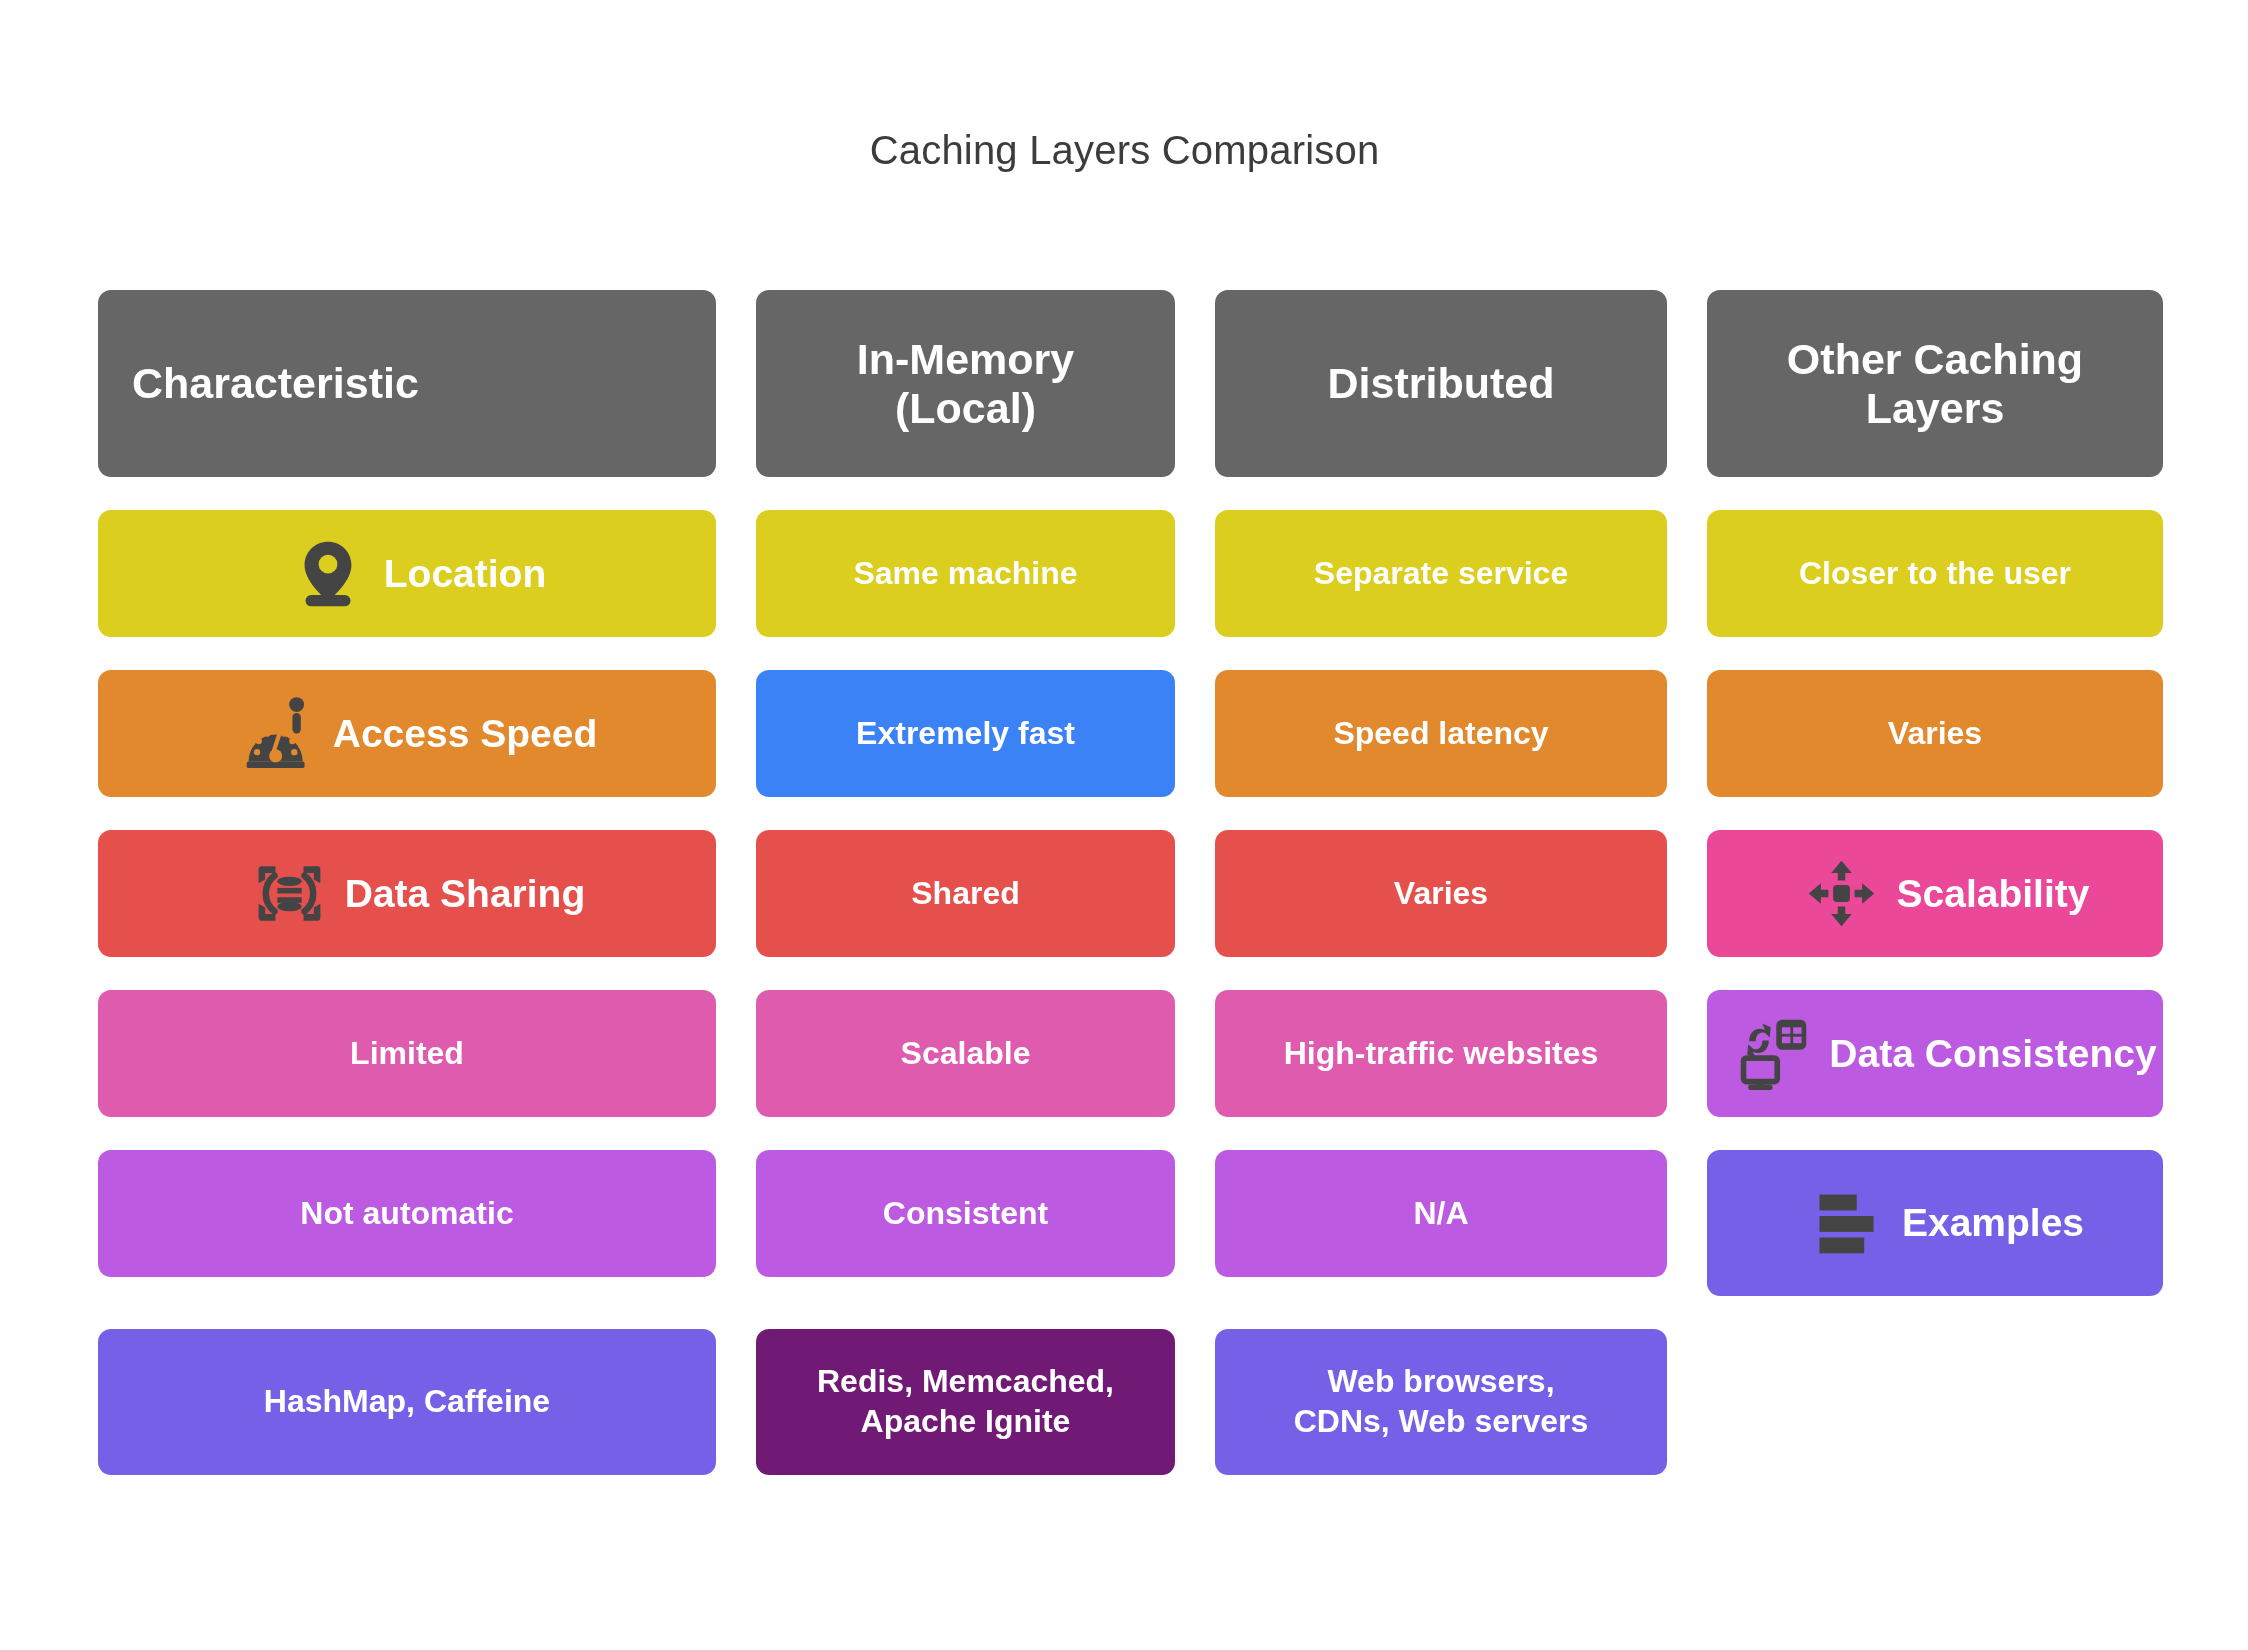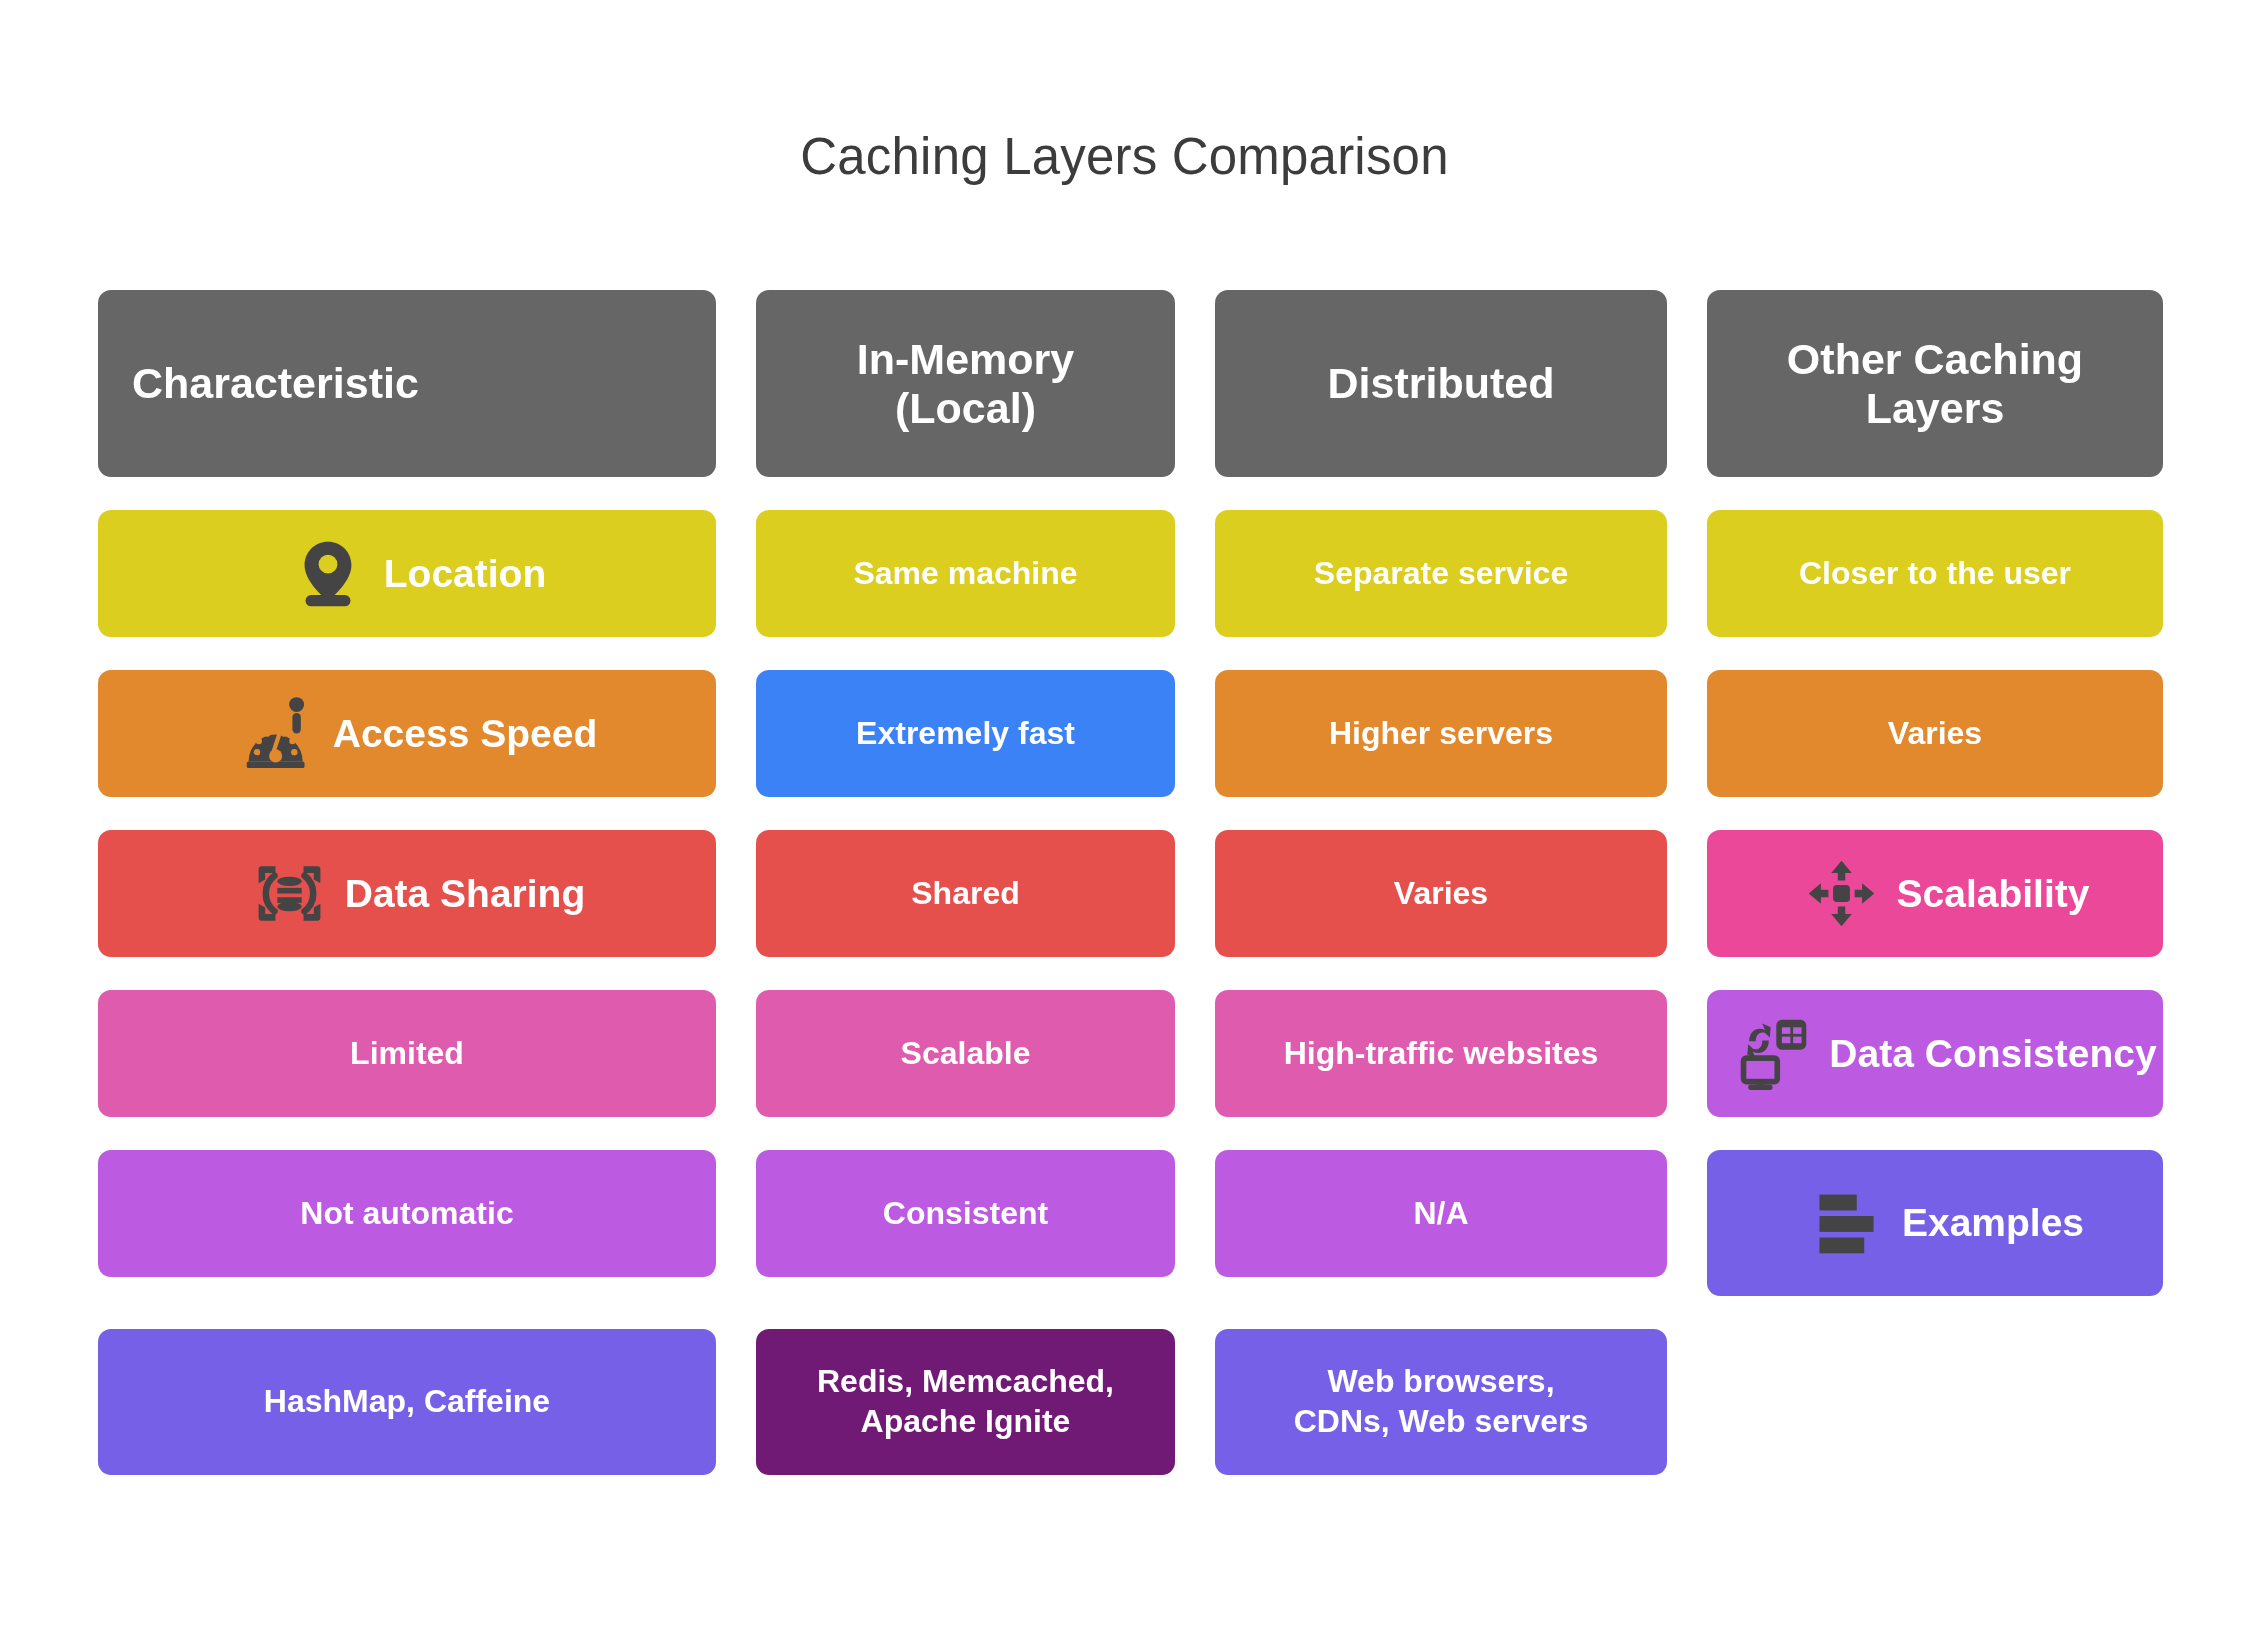--- a/index.html
+++ b/index.html
@@ -20,21 +20,21 @@
     height: 1651px;
     background: #ffffff;
   }
 
   .title {
     position: absolute;
     top: 126px;
     left: 0;
     width: 2249px;
     text-align: center;
-    font-size: 51px;
+    font-size: 40px;
     font-weight: 400;
     color: #3c3c3c;
     letter-spacing: 0.2px;
     line-height: 1.2;
   }
 
   .grid {
     position: absolute;
     left: 98px;
     top: 290px;
@@ -170,21 +170,21 @@
           <rect x="53" y="18" width="9" height="22" rx="4.5" fill="#444444"></rect>
           <circle cx="57.5" cy="9" r="8" fill="#444444"></circle>
         </svg>
       </span>
       <span class="label-text">Access Speed</span>
     </div>
     <div class="cell value" style="background:#3b82f6">
       <span>Extremely fast</span>
     </div>
     <div class="cell value" style="background:#E2892E">
-      <span>Higher servers</span>
+      <span>Speed latency</span>
     </div>
     <div class="cell value" style="background:#E2892E">
       <span>Varies</span>
     </div>
 
     <div class="cell rowlabel" style="background:#E5504C">
       <span class="icon-wrap">
         <svg width="73" height="73" viewBox="0 0 78 78">
           <path d="M24 10 H9 a3 3 0 0 0-3 3 V28 l7-4 V17 h11 z" fill="#444444"></path>
           <path d="M54 10 H69 a3 3 0 0 1 3 3 V28 l-7-4 V17 H54 z" fill="#444444"></path>

